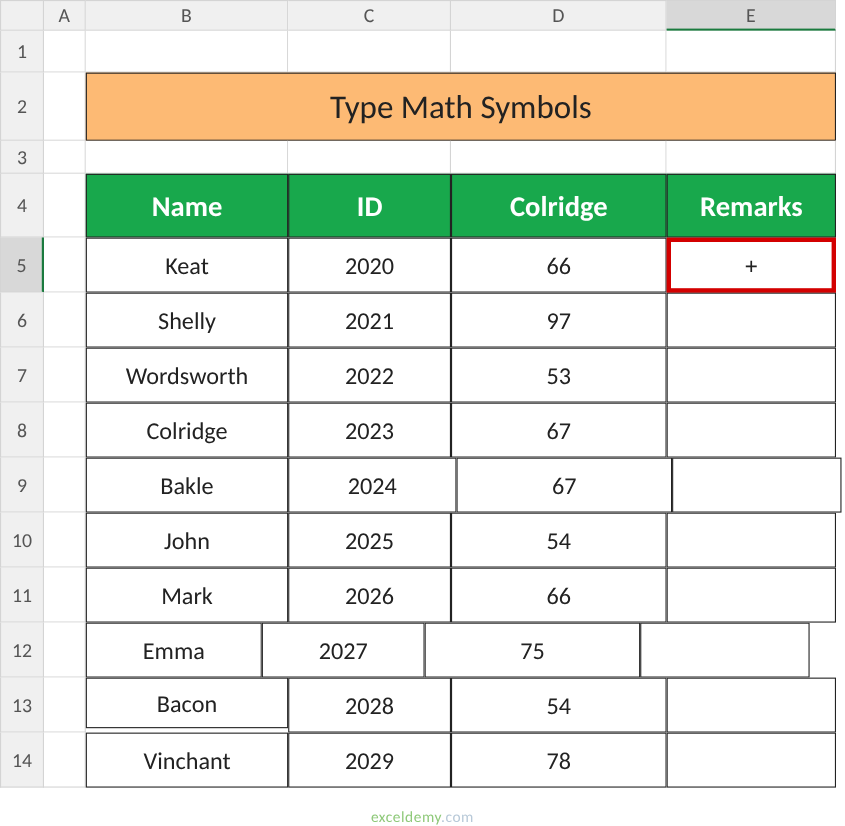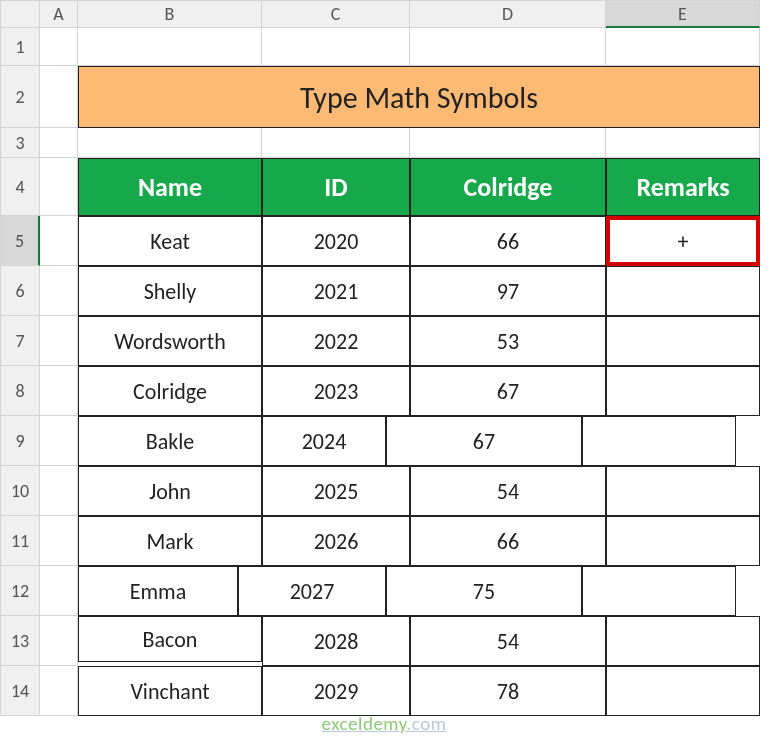--- a/index.html
+++ b/index.html
@@ -81,28 +81,27 @@
     color: #222;
   }
   .highlight-red {
     outline: 4px solid #d30000;
     outline-offset: -4px;
     position: relative;
     z-index: 3;
   }
   .watermark {
     position: absolute;
-    bottom: 16px;
+    bottom: 0;
     left: 50%;
     transform: translateX(-50%);
-    font-size: 19px;
+    font-size: 14px;
     color: #b8c9d8;
     letter-spacing: 0.5px;
     pointer-events: none;
-    text-decoration: underline;
   }
   .watermark span.accent { color: #8fc97a; }
 </style>
 </head>
 <body>
 
 <div class="grid">
 
   <div class="row">
     <div class="rowhdr-cell corner" style="width:40px"></div>
@@ -179,21 +178,21 @@
     <div class="cell tb-cell" style="width:184px;height:50px">Colridge</div>
     <div class="cell tb-cell" style="width:148px;height:50px">2023</div>
     <div class="cell tb-cell" style="width:196px;height:50px">67</div>
     <div class="cell tb-cell" style="width:154px;height:50px"></div>
   </div>
 
   <div class="row">
     <div class="rowhdr-cell" style="width:40px;height:50px">9</div>
     <div class="cell" style="width:38px;height:50px"></div>
     <div class="cell tb-cell" style="width:184px;height:50px">Bakle</div>
-    <div class="cell tb-cell" style="width:124px;height:50px">2024</div>
+    <div class="cell tb-cell" style="width:153px;height:50px">2024</div>
     <div class="cell tb-cell" style="width:196px;height:50px">67</div>
     <div class="cell tb-cell" style="width:154px;height:50px"></div>
   </div>
 
   <div class="row">
     <div class="rowhdr-cell" style="width:40px;height:50px">10</div>
     <div class="cell" style="width:38px;height:50px"></div>
     <div class="cell tb-cell" style="width:184px;height:50px">John</div>
     <div class="cell tb-cell" style="width:148px;height:50px">2025</div>
     <div class="cell tb-cell" style="width:196px;height:50px">54</div>

